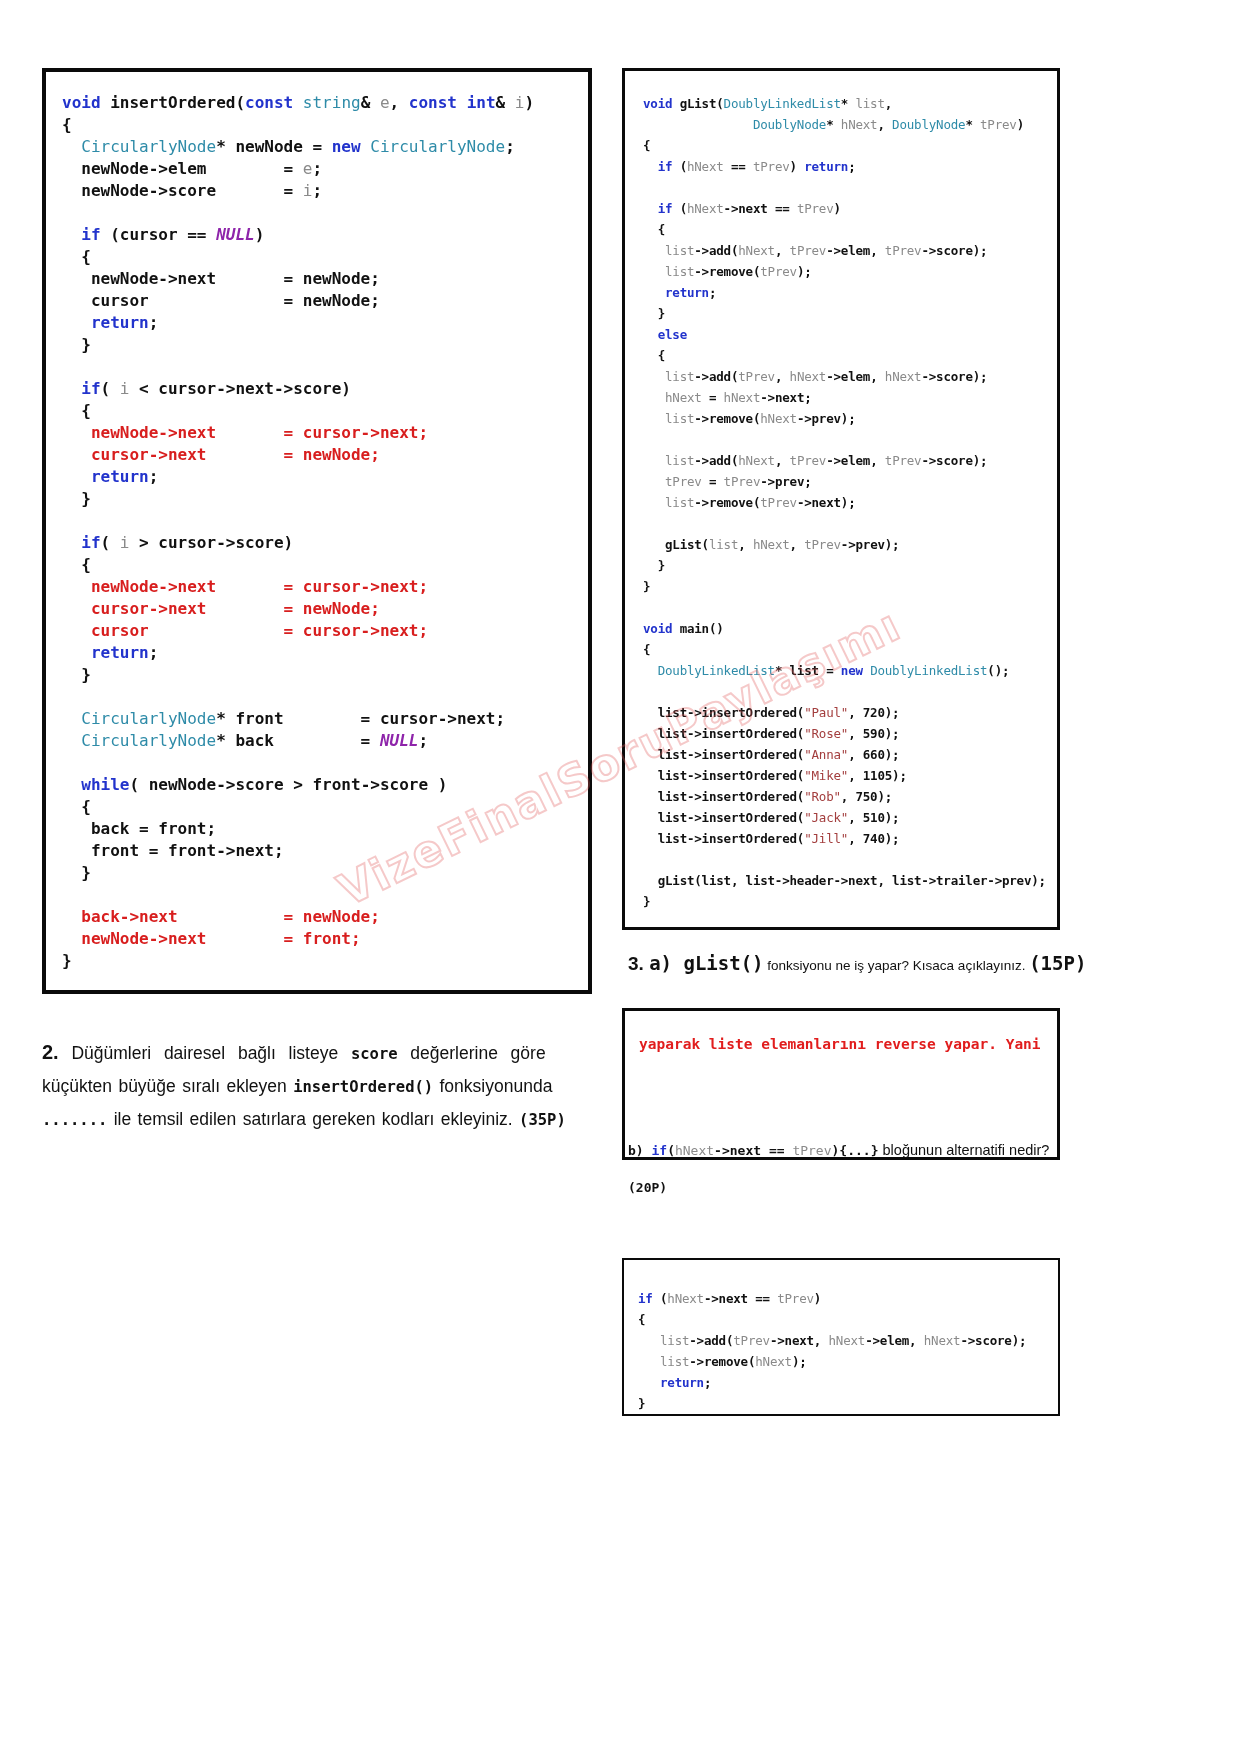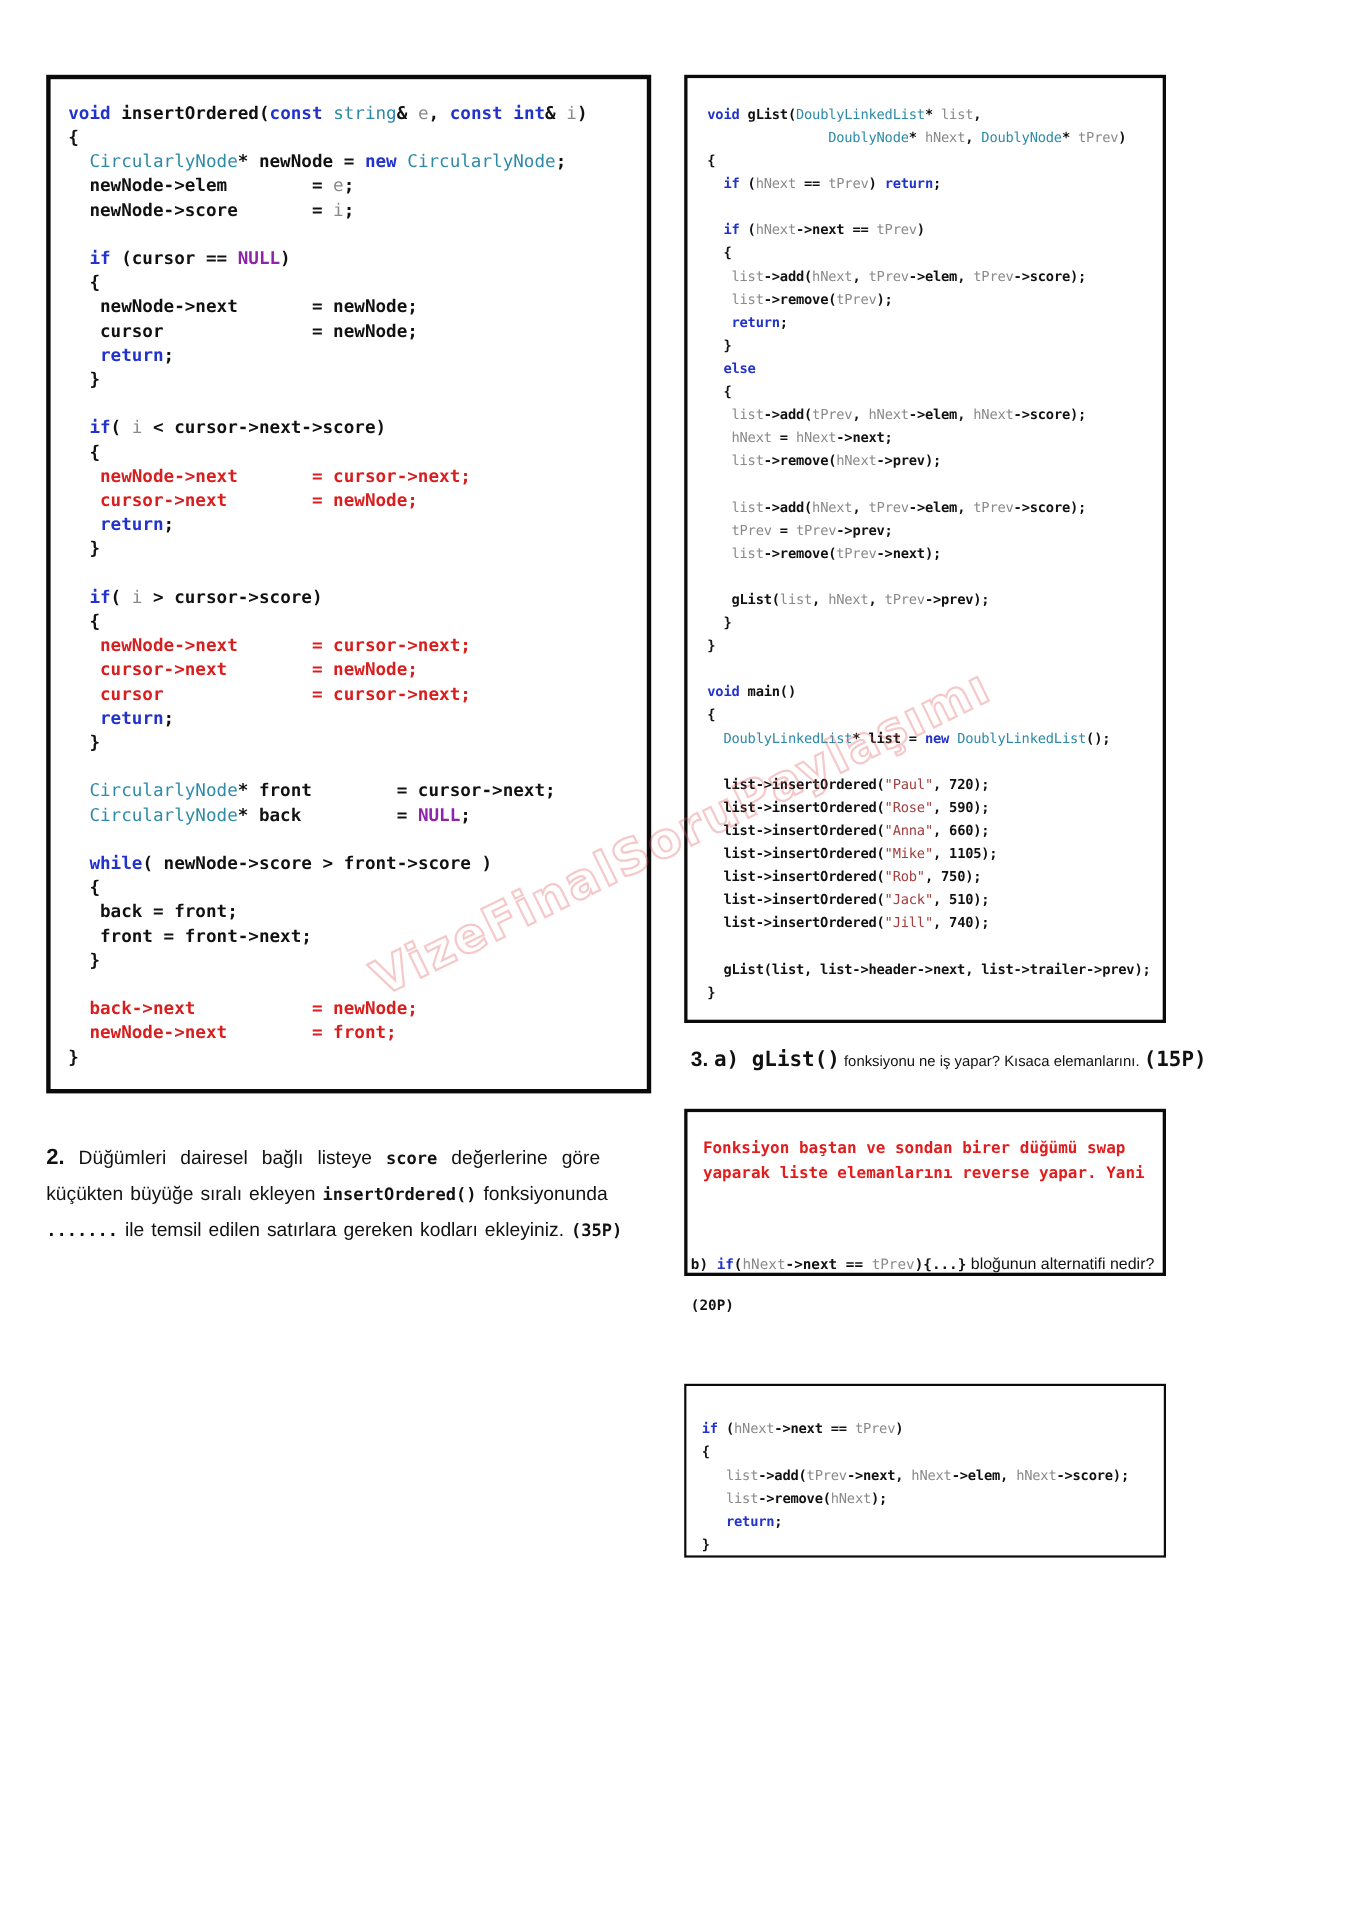--- a/index.html
+++ b/index.html
@@ -14,21 +14,21 @@
              font-size:12.5px;line-height:21px;letter-spacing:-0.2px;}
   #box-answer{left:622px;top:1008px;width:438px;height:152px;padding:22px 14px;
               font-size:14.5px;line-height:23px;}
   #box-alt{left:622px;top:1258px;width:438px;height:158px;padding:28px 14px 12px 14px;
            font-size:12.5px;line-height:21px;letter-spacing:-0.2px;border-width:2px;}
   .cl{min-height:1em;}
   
   .tk-k{color:var(--c-keyword);font-weight:700;}
   .tk-t{color:var(--c-type);font-weight:400;}
   .tk-g{color:var(--c-param);font-weight:400;}
-  .tk-p{color:var(--c-macro);font-weight:700;}
+  .tk-p{color:var(--c-macro);font-weight:700;font-style:italic;}
   .tk-r{color:var(--c-codered);font-weight:700;}
   .tk-s{color:var(--c-string);font-weight:400;}
   .tk-b{color:var(--c-ink);font-weight:700;}
   .tk-a{color:var(--c-answer);font-weight:700;}
   .tk-k,.tk-t,.tk-g,.tk-p,.tk-r,.tk-s,.tk-b,.tk-a,.tk-m{font-family:"DejaVu Sans Mono",monospace;}
   .tk-q{font-family:"Liberation Sans",sans-serif;color:#111;}
   .tk-qb{font-family:"Liberation Sans",sans-serif;color:#111;font-weight:700;}
   .tk-m{font-weight:700;color:#111;}
   
   .qtext{position:absolute;color:#111;white-space:pre-wrap;}
@@ -54,24 +54,24 @@
 <body>
 
 <div class="page">
   <div id="box-insert" class="codebox"><div class="cl"><span class="tk-k">void</span><span class="tk-b"> insertOrdered(</span><span class="tk-k">const</span><span class="tk-b"> </span><span class="tk-t">string</span><span class="tk-b">&amp; </span><span class="tk-g">e</span><span class="tk-b">, </span><span class="tk-k">const</span><span class="tk-b"> </span><span class="tk-k">int</span><span class="tk-b">&amp; </span><span class="tk-g">i</span><span class="tk-b">)</span></div><div class="cl"><span class="tk-b">{</span></div><div class="cl"><span class="tk-b">  </span><span class="tk-t">CircularlyNode</span><span class="tk-b">* newNode = </span><span class="tk-k">new</span><span class="tk-b"> </span><span class="tk-t">CircularlyNode</span><span class="tk-b">;</span></div><div class="cl"><span class="tk-b">  newNode-&gt;elem        = </span><span class="tk-g">e</span><span class="tk-b">;</span></div><div class="cl"><span class="tk-b">  newNode-&gt;score       = </span><span class="tk-g">i</span><span class="tk-b">;</span></div><div class="cl">&nbsp;</div><div class="cl"><span class="tk-b">  </span><span class="tk-k">if</span><span class="tk-b"> (cursor == </span><span class="tk-p">NULL</span><span class="tk-b">)</span></div><div class="cl"><span class="tk-b">  {</span></div><div class="cl"><span class="tk-b">   newNode-&gt;next       = newNode;</span></div><div class="cl"><span class="tk-b">   cursor              = newNode;</span></div><div class="cl"><span class="tk-b">   </span><span class="tk-k">return</span><span class="tk-b">;</span></div><div class="cl"><span class="tk-b">  }</span></div><div class="cl">&nbsp;</div><div class="cl"><span class="tk-b">  </span><span class="tk-k">if</span><span class="tk-b">( </span><span class="tk-g">i</span><span class="tk-b"> &lt; cursor-&gt;next-&gt;score)</span></div><div class="cl"><span class="tk-b">  {</span></div><div class="cl"><span class="tk-r">   newNode-&gt;next       = cursor-&gt;next;</span></div><div class="cl"><span class="tk-r">   cursor-&gt;next        = newNode;</span></div><div class="cl"><span class="tk-b">   </span><span class="tk-k">return</span><span class="tk-b">;</span></div><div class="cl"><span class="tk-b">  }</span></div><div class="cl">&nbsp;</div><div class="cl"><span class="tk-b">  </span><span class="tk-k">if</span><span class="tk-b">( </span><span class="tk-g">i</span><span class="tk-b"> &gt; cursor-&gt;score)</span></div><div class="cl"><span class="tk-b">  {</span></div><div class="cl"><span class="tk-r">   newNode-&gt;next       = cursor-&gt;next;</span></div><div class="cl"><span class="tk-r">   cursor-&gt;next        = newNode;</span></div><div class="cl"><span class="tk-r">   cursor              = cursor-&gt;next;</span></div><div class="cl"><span class="tk-b">   </span><span class="tk-k">return</span><span class="tk-b">;</span></div><div class="cl"><span class="tk-b">  }</span></div><div class="cl">&nbsp;</div><div class="cl"><span class="tk-b">  </span><span class="tk-t">CircularlyNode</span><span class="tk-b">* front        = cursor-&gt;next;</span></div><div class="cl"><span class="tk-b">  </span><span class="tk-t">CircularlyNode</span><span class="tk-b">* back         = </span><span class="tk-p">NULL</span><span class="tk-b">;</span></div><div class="cl">&nbsp;</div><div class="cl"><span class="tk-b">  </span><span class="tk-k">while</span><span class="tk-b">( newNode-&gt;score &gt; front-&gt;score )</span></div><div class="cl"><span class="tk-b">  {</span></div><div class="cl"><span class="tk-b">   back = front;</span></div><div class="cl"><span class="tk-b">   front = front-&gt;next;</span></div><div class="cl"><span class="tk-b">  }</span></div><div class="cl">&nbsp;</div><div class="cl"><span class="tk-r">  back-&gt;next           = newNode;</span></div><div class="cl"><span class="tk-r">  newNode-&gt;next        = front;</span></div><div class="cl"><span class="tk-b">}</span></div></div>
 
   <div id="box-glist" class="codebox"><div class="cl"><span class="tk-k">void</span><span class="tk-b"> gList(</span><span class="tk-t">DoublyLinkedList</span><span class="tk-b">* </span><span class="tk-g">list</span><span class="tk-b">,</span></div><div class="cl"><span class="tk-b">               </span><span class="tk-t">DoublyNode</span><span class="tk-b">* </span><span class="tk-g">hNext</span><span class="tk-b">, </span><span class="tk-t">DoublyNode</span><span class="tk-b">* </span><span class="tk-g">tPrev</span><span class="tk-b">)</span></div><div class="cl"><span class="tk-b">{</span></div><div class="cl"><span class="tk-b">  </span><span class="tk-k">if</span><span class="tk-b"> (</span><span class="tk-g">hNext</span><span class="tk-b"> == </span><span class="tk-g">tPrev</span><span class="tk-b">) </span><span class="tk-k">return</span><span class="tk-b">;</span></div><div class="cl">&nbsp;</div><div class="cl"><span class="tk-b">  </span><span class="tk-k">if</span><span class="tk-b"> (</span><span class="tk-g">hNext</span><span class="tk-b">-&gt;next == </span><span class="tk-g">tPrev</span><span class="tk-b">)</span></div><div class="cl"><span class="tk-b">  {</span></div><div class="cl"><span class="tk-b">   </span><span class="tk-g">list</span><span class="tk-b">-&gt;add(</span><span class="tk-g">hNext</span><span class="tk-b">, </span><span class="tk-g">tPrev</span><span class="tk-b">-&gt;elem, </span><span class="tk-g">tPrev</span><span class="tk-b">-&gt;score);</span></div><div class="cl"><span class="tk-b">   </span><span class="tk-g">list</span><span class="tk-b">-&gt;remove(</span><span class="tk-g">tPrev</span><span class="tk-b">);</span></div><div class="cl"><span class="tk-b">   </span><span class="tk-k">return</span><span class="tk-b">;</span></div><div class="cl"><span class="tk-b">  }</span></div><div class="cl"><span class="tk-b">  </span><span class="tk-k">else</span></div><div class="cl"><span class="tk-b">  {</span></div><div class="cl"><span class="tk-b">   </span><span class="tk-g">list</span><span class="tk-b">-&gt;add(</span><span class="tk-g">tPrev</span><span class="tk-b">, </span><span class="tk-g">hNext</span><span class="tk-b">-&gt;elem, </span><span class="tk-g">hNext</span><span class="tk-b">-&gt;score);</span></div><div class="cl"><span class="tk-b">   </span><span class="tk-g">hNext</span><span class="tk-b"> = </span><span class="tk-g">hNext</span><span class="tk-b">-&gt;next;</span></div><div class="cl"><span class="tk-b">   </span><span class="tk-g">list</span><span class="tk-b">-&gt;remove(</span><span class="tk-g">hNext</span><span class="tk-b">-&gt;prev);</span></div><div class="cl">&nbsp;</div><div class="cl"><span class="tk-b">   </span><span class="tk-g">list</span><span class="tk-b">-&gt;add(</span><span class="tk-g">hNext</span><span class="tk-b">, </span><span class="tk-g">tPrev</span><span class="tk-b">-&gt;elem, </span><span class="tk-g">tPrev</span><span class="tk-b">-&gt;score);</span></div><div class="cl"><span class="tk-b">   </span><span class="tk-g">tPrev</span><span class="tk-b"> = </span><span class="tk-g">tPrev</span><span class="tk-b">-&gt;prev;</span></div><div class="cl"><span class="tk-b">   </span><span class="tk-g">list</span><span class="tk-b">-&gt;remove(</span><span class="tk-g">tPrev</span><span class="tk-b">-&gt;next);</span></div><div class="cl">&nbsp;</div><div class="cl"><span class="tk-b">   gList(</span><span class="tk-g">list</span><span class="tk-b">, </span><span class="tk-g">hNext</span><span class="tk-b">, </span><span class="tk-g">tPrev</span><span class="tk-b">-&gt;prev);</span></div><div class="cl"><span class="tk-b">  }</span></div><div class="cl"><span class="tk-b">}</span></div><div class="cl">&nbsp;</div><div class="cl"><span class="tk-k">void</span><span class="tk-b"> main()</span></div><div class="cl"><span class="tk-b">{</span></div><div class="cl"><span class="tk-b">  </span><span class="tk-t">DoublyLinkedList</span><span class="tk-b">* list = </span><span class="tk-k">new</span><span class="tk-b"> </span><span class="tk-t">DoublyLinkedList</span><span class="tk-b">();</span></div><div class="cl">&nbsp;</div><div class="cl"><span class="tk-b">  list-&gt;insertOrdered(</span><span class="tk-s">"Paul"</span><span class="tk-b">, 720);</span></div><div class="cl"><span class="tk-b">  list-&gt;insertOrdered(</span><span class="tk-s">"Rose"</span><span class="tk-b">, 590);</span></div><div class="cl"><span class="tk-b">  list-&gt;insertOrdered(</span><span class="tk-s">"Anna"</span><span class="tk-b">, 660);</span></div><div class="cl"><span class="tk-b">  list-&gt;insertOrdered(</span><span class="tk-s">"Mike"</span><span class="tk-b">, 1105);</span></div><div class="cl"><span class="tk-b">  list-&gt;insertOrdered(</span><span class="tk-s">"Rob"</span><span class="tk-b">, 750);</span></div><div class="cl"><span class="tk-b">  list-&gt;insertOrdered(</span><span class="tk-s">"Jack"</span><span class="tk-b">, 510);</span></div><div class="cl"><span class="tk-b">  list-&gt;insertOrdered(</span><span class="tk-s">"Jill"</span><span class="tk-b">, 740);</span></div><div class="cl">&nbsp;</div><div class="cl"><span class="tk-b">  gList(list, list-&gt;header-&gt;next, list-&gt;trailer-&gt;prev);</span></div><div class="cl"><span class="tk-b">}</span></div></div>
 
   <div id="q2" class="qtext"><div class="cl"><span class="tk-qb">2.</span><span class="tk-q">  Düğümleri  dairesel  bağlı  listeye  </span><span class="tk-m">score</span><span class="tk-q">  değerlerine  göre</span></div><div class="cl"><span class="tk-q">küçükten büyüğe sıralı ekleyen </span><span class="tk-m">insertOrdered()</span><span class="tk-q"> fonksiyonunda</span></div><div class="cl"><span class="tk-m">.......</span><span class="tk-q"> ile temsil edilen satırlara gereken kodları ekleyiniz. </span><span class="tk-m">(35P)</span></div></div>
 
   <div id="q3a" class="qtext">
-      <div class="cl"><span class="tk-qb">3. </span><span class="tk-m">a) gList()</span><span class="tk-q">  fonksiyonu ne iş yapar? Kısaca elemanlarını. </span><span class="tk-m">(15P)</span></div>
+      <div class="cl"><span class="tk-qb">3. </span><span class="tk-m">a) gList()</span><span class="tk-q">  fonksiyonu ne iş yapar? Kısaca açıklayınız. </span><span class="tk-m">(15P)</span></div>
     </div>
 
-  <div id="box-answer" class="codebox"><div class="cl"><span class="tk-a">Fonksiyon baştan ve sondan birer düğümü swap</span></div><div class="cl"><span class="tk-a">yaparak liste elemanlarını reverse yapar. Yani</span></div></div>
+  <div id="box-answer" class="codebox"><div class="cl"><span class="tk-a">yaparak liste elemanlarını reverse yapar. Yani</span></div></div>
 
   <div id="q3b" class="qtext">
       <div class="cl"><span class="tk-m">b) </span><span class="tk-k">if</span><span class="tk-b">(</span><span class="tk-g">hNext</span><span class="tk-b">-&gt;next == </span><span class="tk-g">tPrev</span><span class="tk-b">){...}</span><span class="tk-q"> bloğunun alternatifi nedir?</span></div>
       <div class="cl"><span class="tk-m">(20P)</span></div>
     </div>
 
   <div id="box-alt" class="codebox"><div class="cl"><span class="tk-k">if</span><span class="tk-b"> (</span><span class="tk-g">hNext</span><span class="tk-b">-&gt;next == </span><span class="tk-g">tPrev</span><span class="tk-b">)</span></div><div class="cl"><span class="tk-b">{</span></div><div class="cl"><span class="tk-b">   </span><span class="tk-g">list</span><span class="tk-b">-&gt;add(</span><span class="tk-g">tPrev</span><span class="tk-b">-&gt;next, </span><span class="tk-g">hNext</span><span class="tk-b">-&gt;elem, </span><span class="tk-g">hNext</span><span class="tk-b">-&gt;score);</span></div><div class="cl"><span class="tk-b">   </span><span class="tk-g">list</span><span class="tk-b">-&gt;remove(</span><span class="tk-g">hNext</span><span class="tk-b">);</span></div><div class="cl"><span class="tk-b">   </span><span class="tk-k">return</span><span class="tk-b">;</span></div><div class="cl"><span class="tk-b">}</span></div></div>
 
   <div id="watermark">VizeFinalSoruPaylaşımı</div>
 </div>

